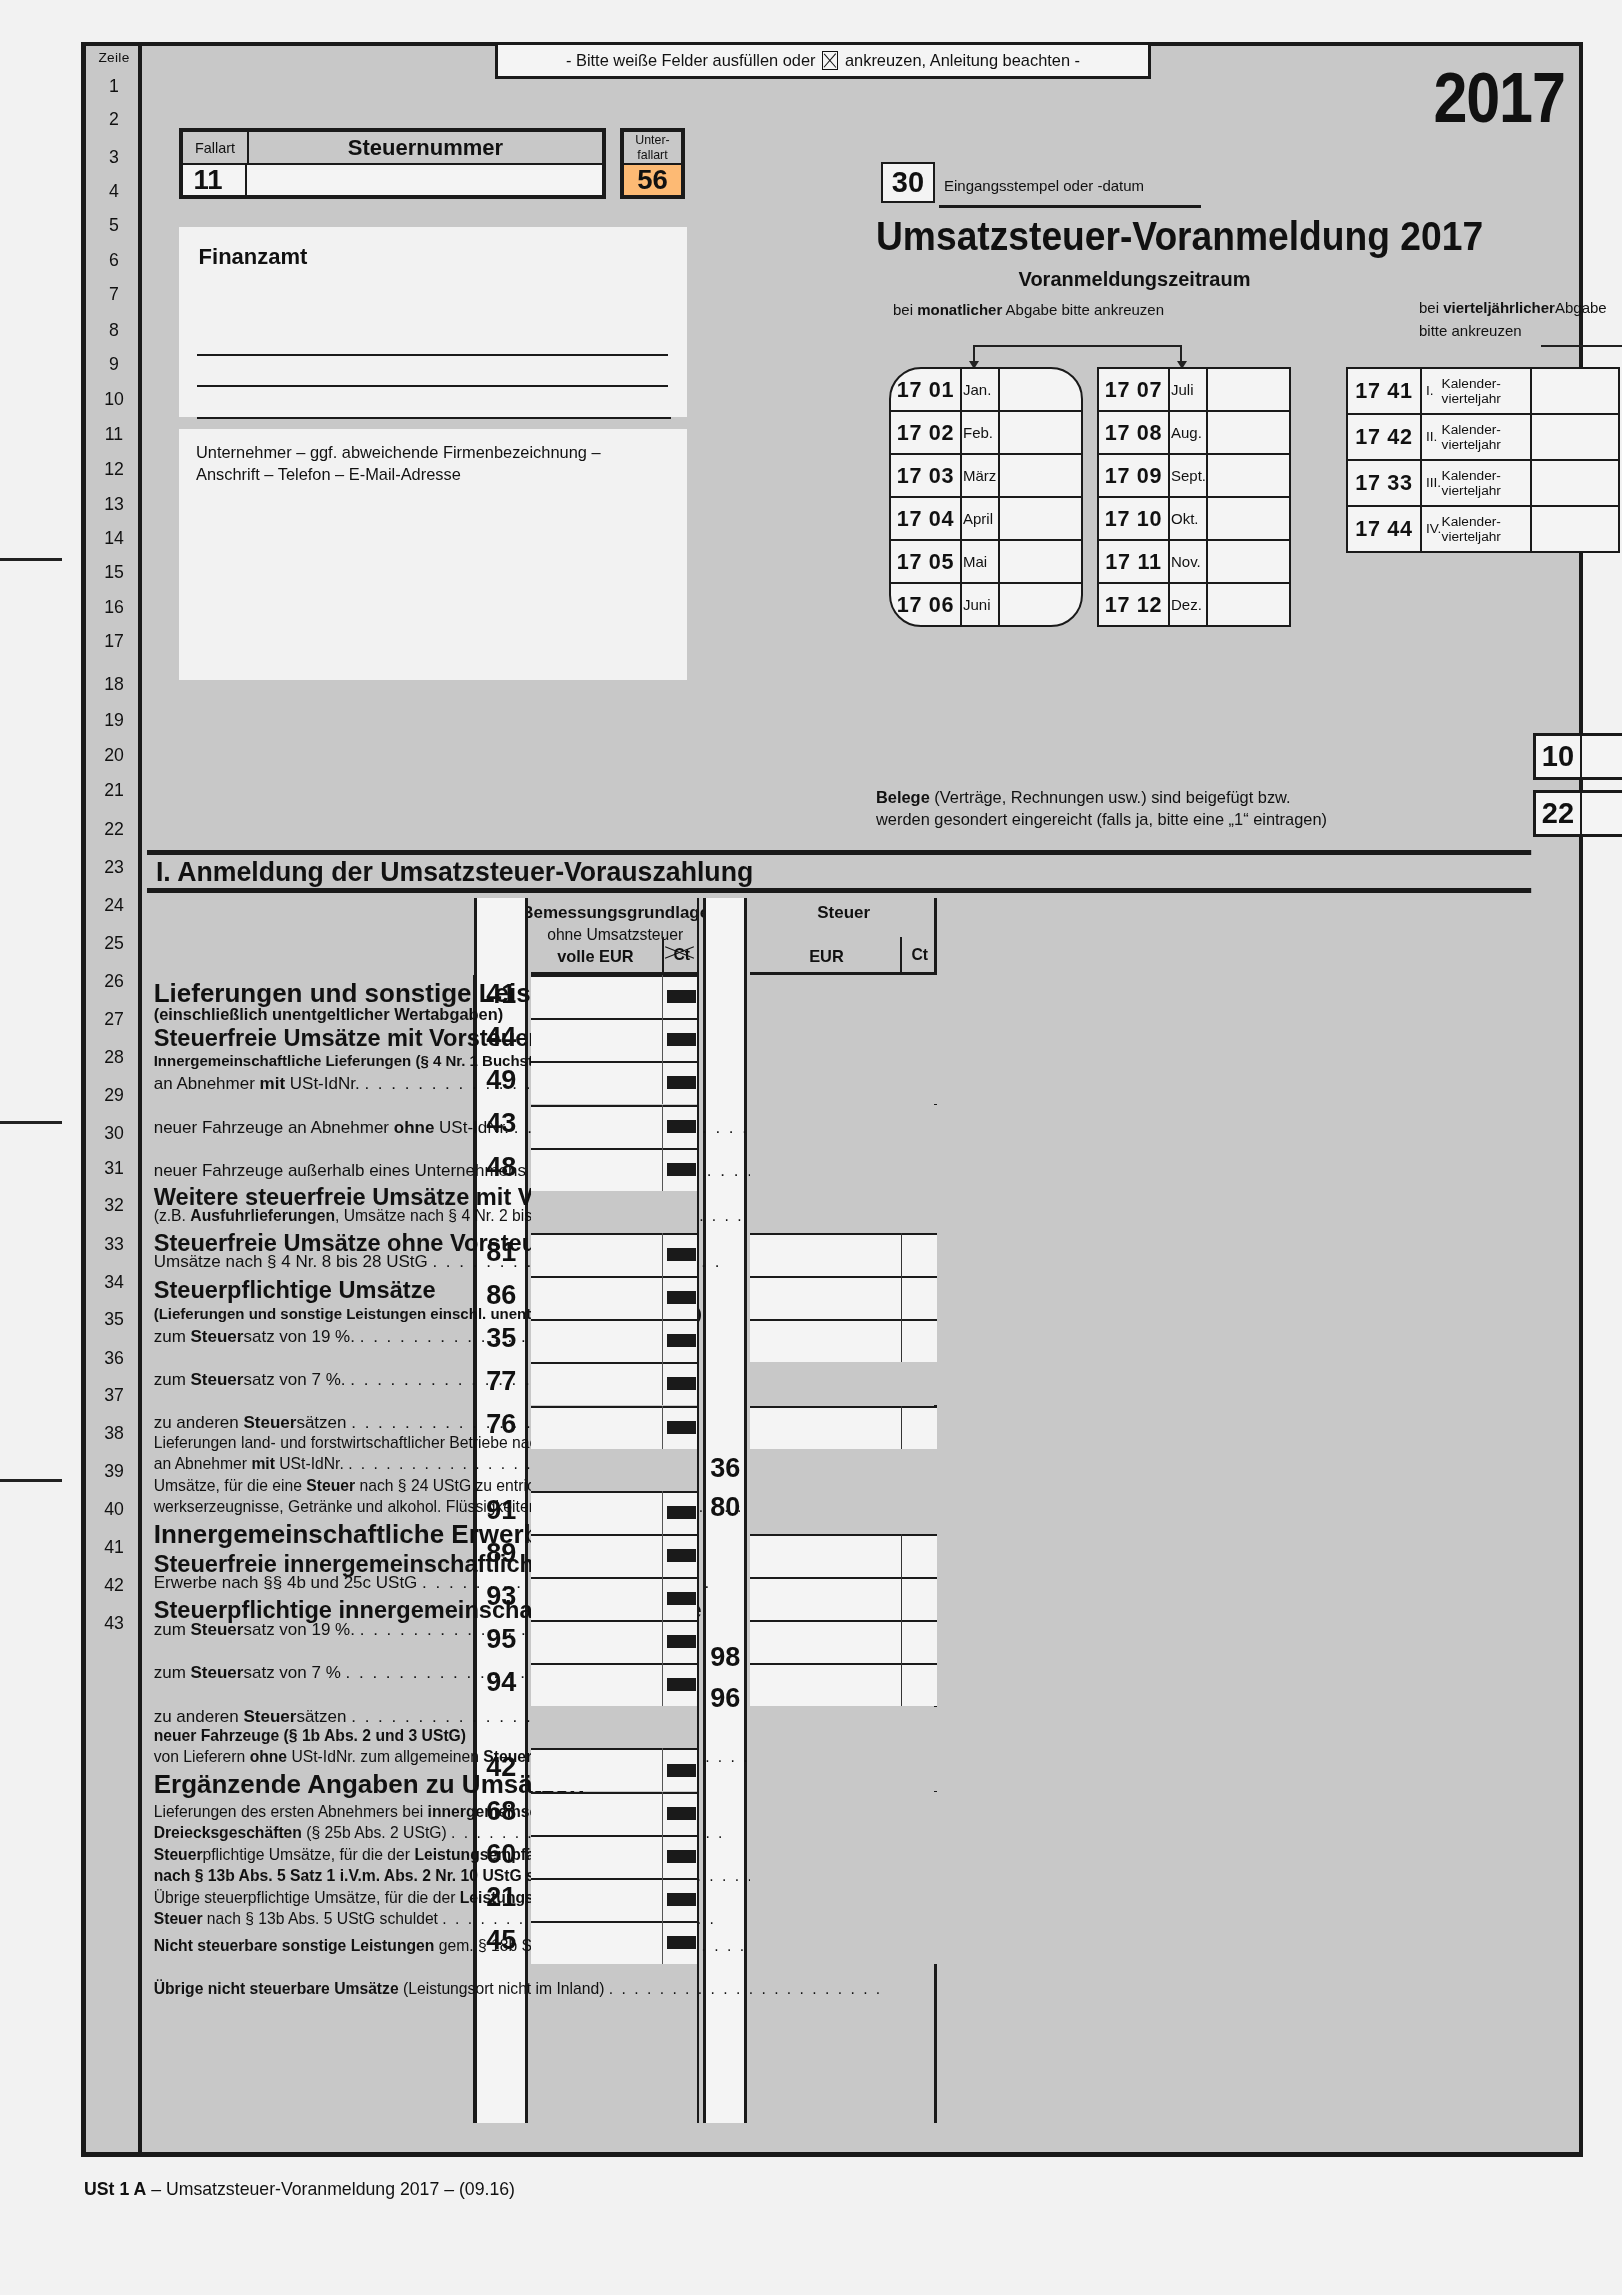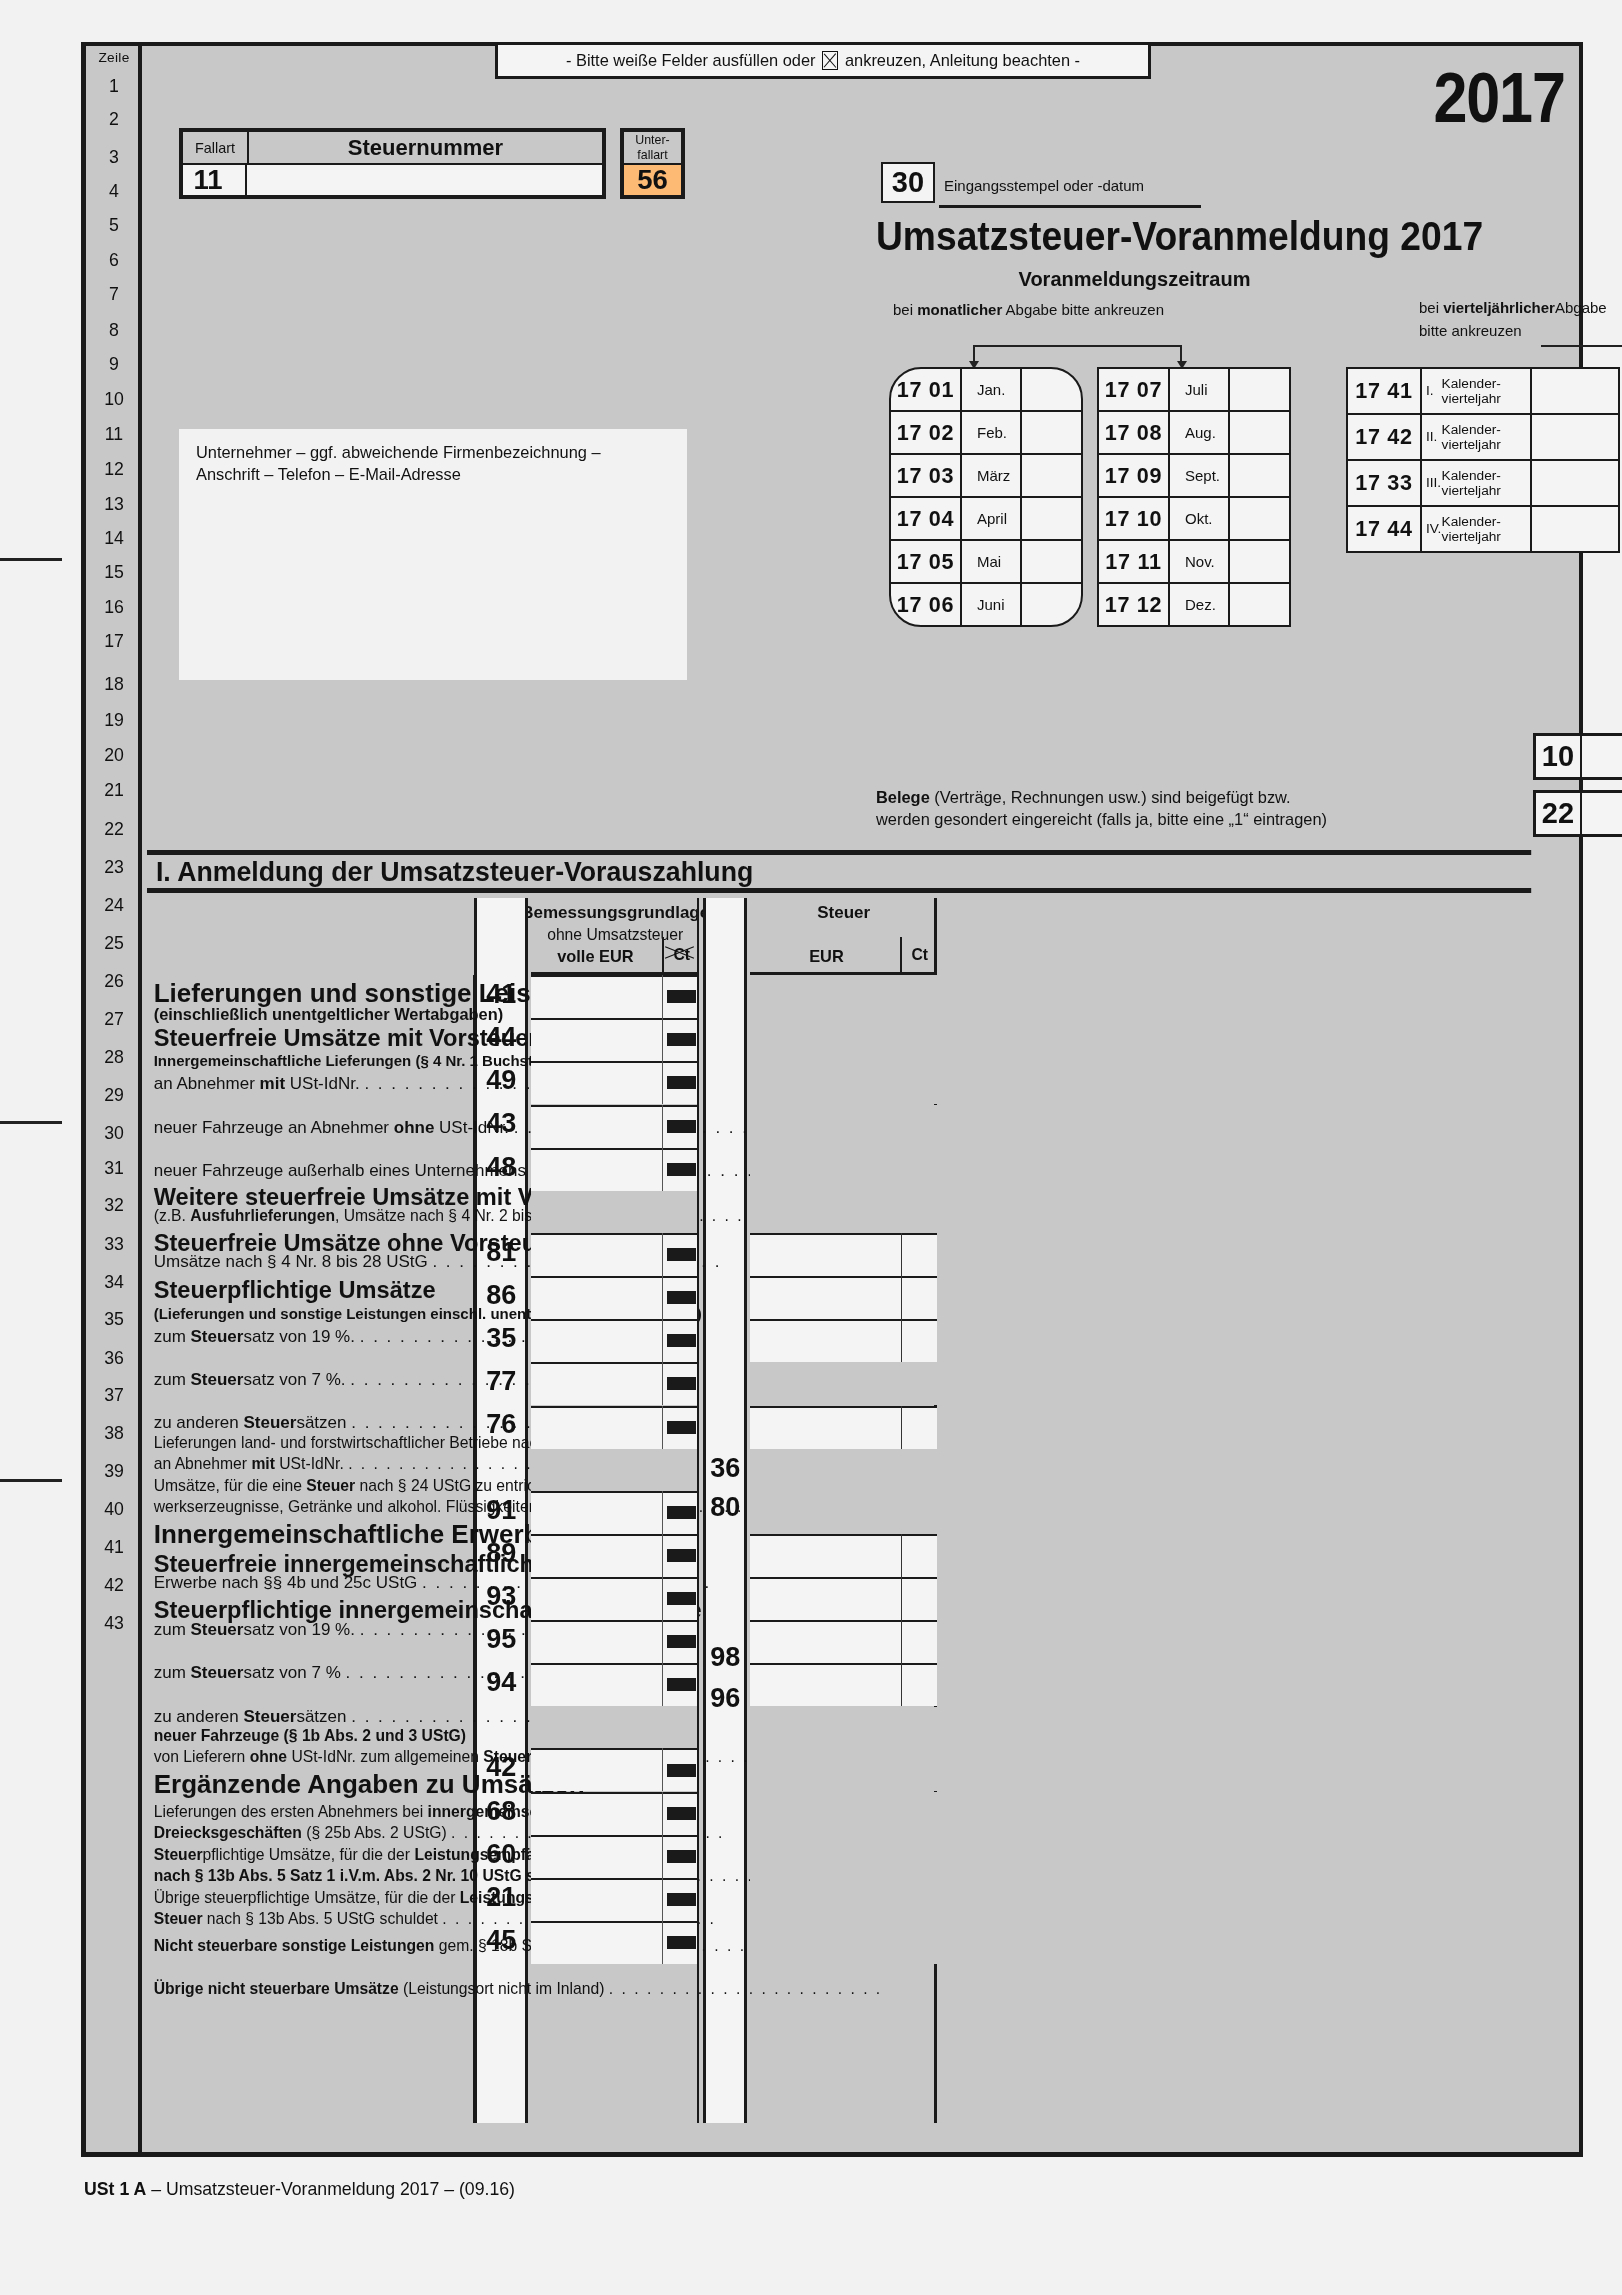--- a/index.html
+++ b/index.html
@@ -129,21 +129,21 @@
   .arrow .h{position:absolute;height:2px;background:#222;top:0;}
   .arrow .v{position:absolute;width:2px;background:#222;top:0;}
   .arrow .tipL,.arrow .tipR{position:absolute;width:0;height:0;
     border-left:5.2px solid transparent;border-right:5.2px solid transparent;border-top:8.5px solid #222;}
 
   
   .mgrid{position:absolute;border:2.6px solid #1a1a1a;box-sizing:border-box;background:#f4f4f4;}
   .mrow{display:flex;height:41px;border-bottom:2px solid #1a1a1a;}
   .mrow:last-child{border-bottom:none;}
   .mrow .code{width:69px;display:flex;align-items:center;justify-content:center;font-size:21.6px;font-weight:700;border-right:2px solid #1a1a1a;letter-spacing:0.7px;}
-  .mrow .name{width:60px;display:flex;align-items:center;padding-left:15px;font-size:15px;border-right:2px solid #1a1a1a;box-sizing:border-box;}
+  .mrow .name{width:38px;display:flex;align-items:center;padding-left:1px;font-size:15px;border-right:2px solid #1a1a1a;box-sizing:border-box;}
   .mrow .chk{flex:1;}
 
   .qgrid .qrow{display:flex;height:44px;border-bottom:2px solid #1a1a1a;}
   .qgrid .qrow:last-child{border-bottom:none;}
   .qgrid .code{width:72px;display:flex;align-items:center;justify-content:center;font-size:21.6px;font-weight:700;border-right:2px solid #1a1a1a;letter-spacing:0.7px;}
   .qgrid .name{width:110px;display:flex;align-items:center;font-size:13.7px;line-height:1.12;border-right:2px solid #1a1a1a;box-sizing:border-box;padding-left:3.9px;}
   .qgrid .name i{font-style:normal;display:inline-block;width:15.7px;}
   .qgrid .chk{flex:1;}
 
   
@@ -281,20 +281,26 @@
       </div>
 
       <div id="unterf">
         <div class="lbl">
           <span>Unter-</span>
           <span>fallart</span>
         </div>
         <div class="val">56</div>
       </div>
 
+      <div id="finanzamt">
+        <div class="t">Finanzamt</div>
+        <div class="ln" style="top:127px"></div>
+        <div class="ln" style="top:158px"></div>
+        <div class="ln" style="top:190px;width:474px"></div>
+      </div>
 
       <div id="unternehmer">
         <div class="t">
           <span>Unternehmer – ggf. abweichende Firmenbezeichnung –</span><br>
           <span>Anschrift – Telefon – E-Mail-Adresse</span>
         </div>
       </div>
 
       <div id="eing">
         <div class="bx">30</div>

